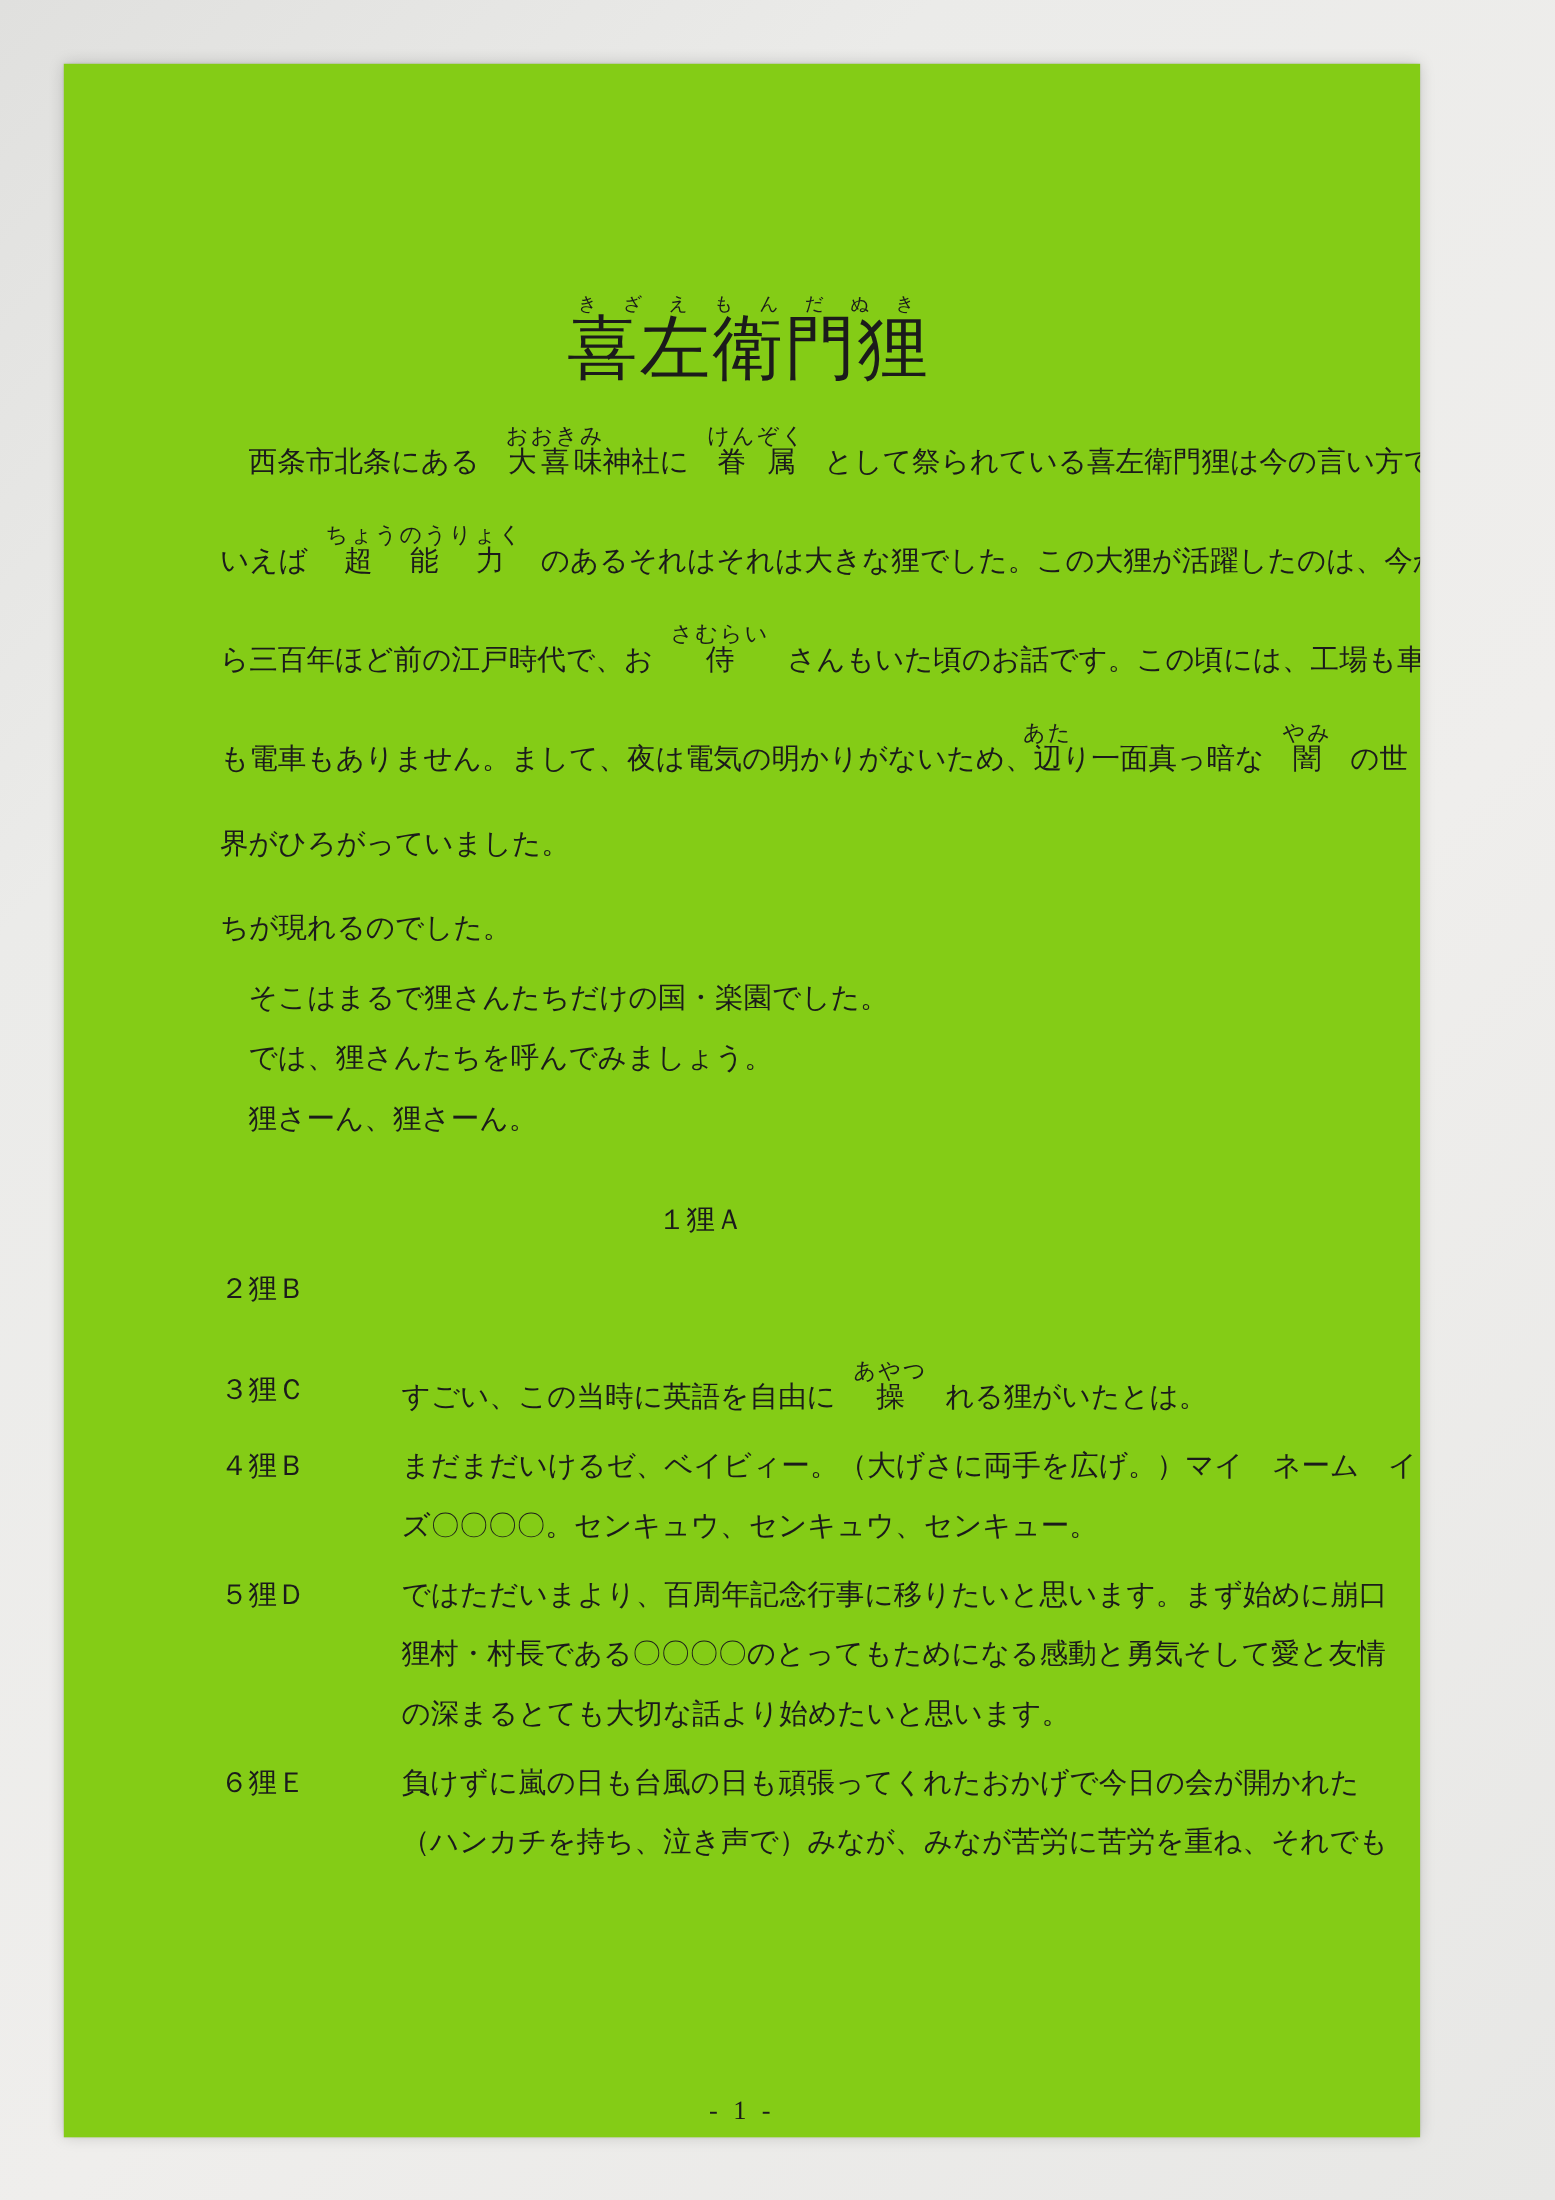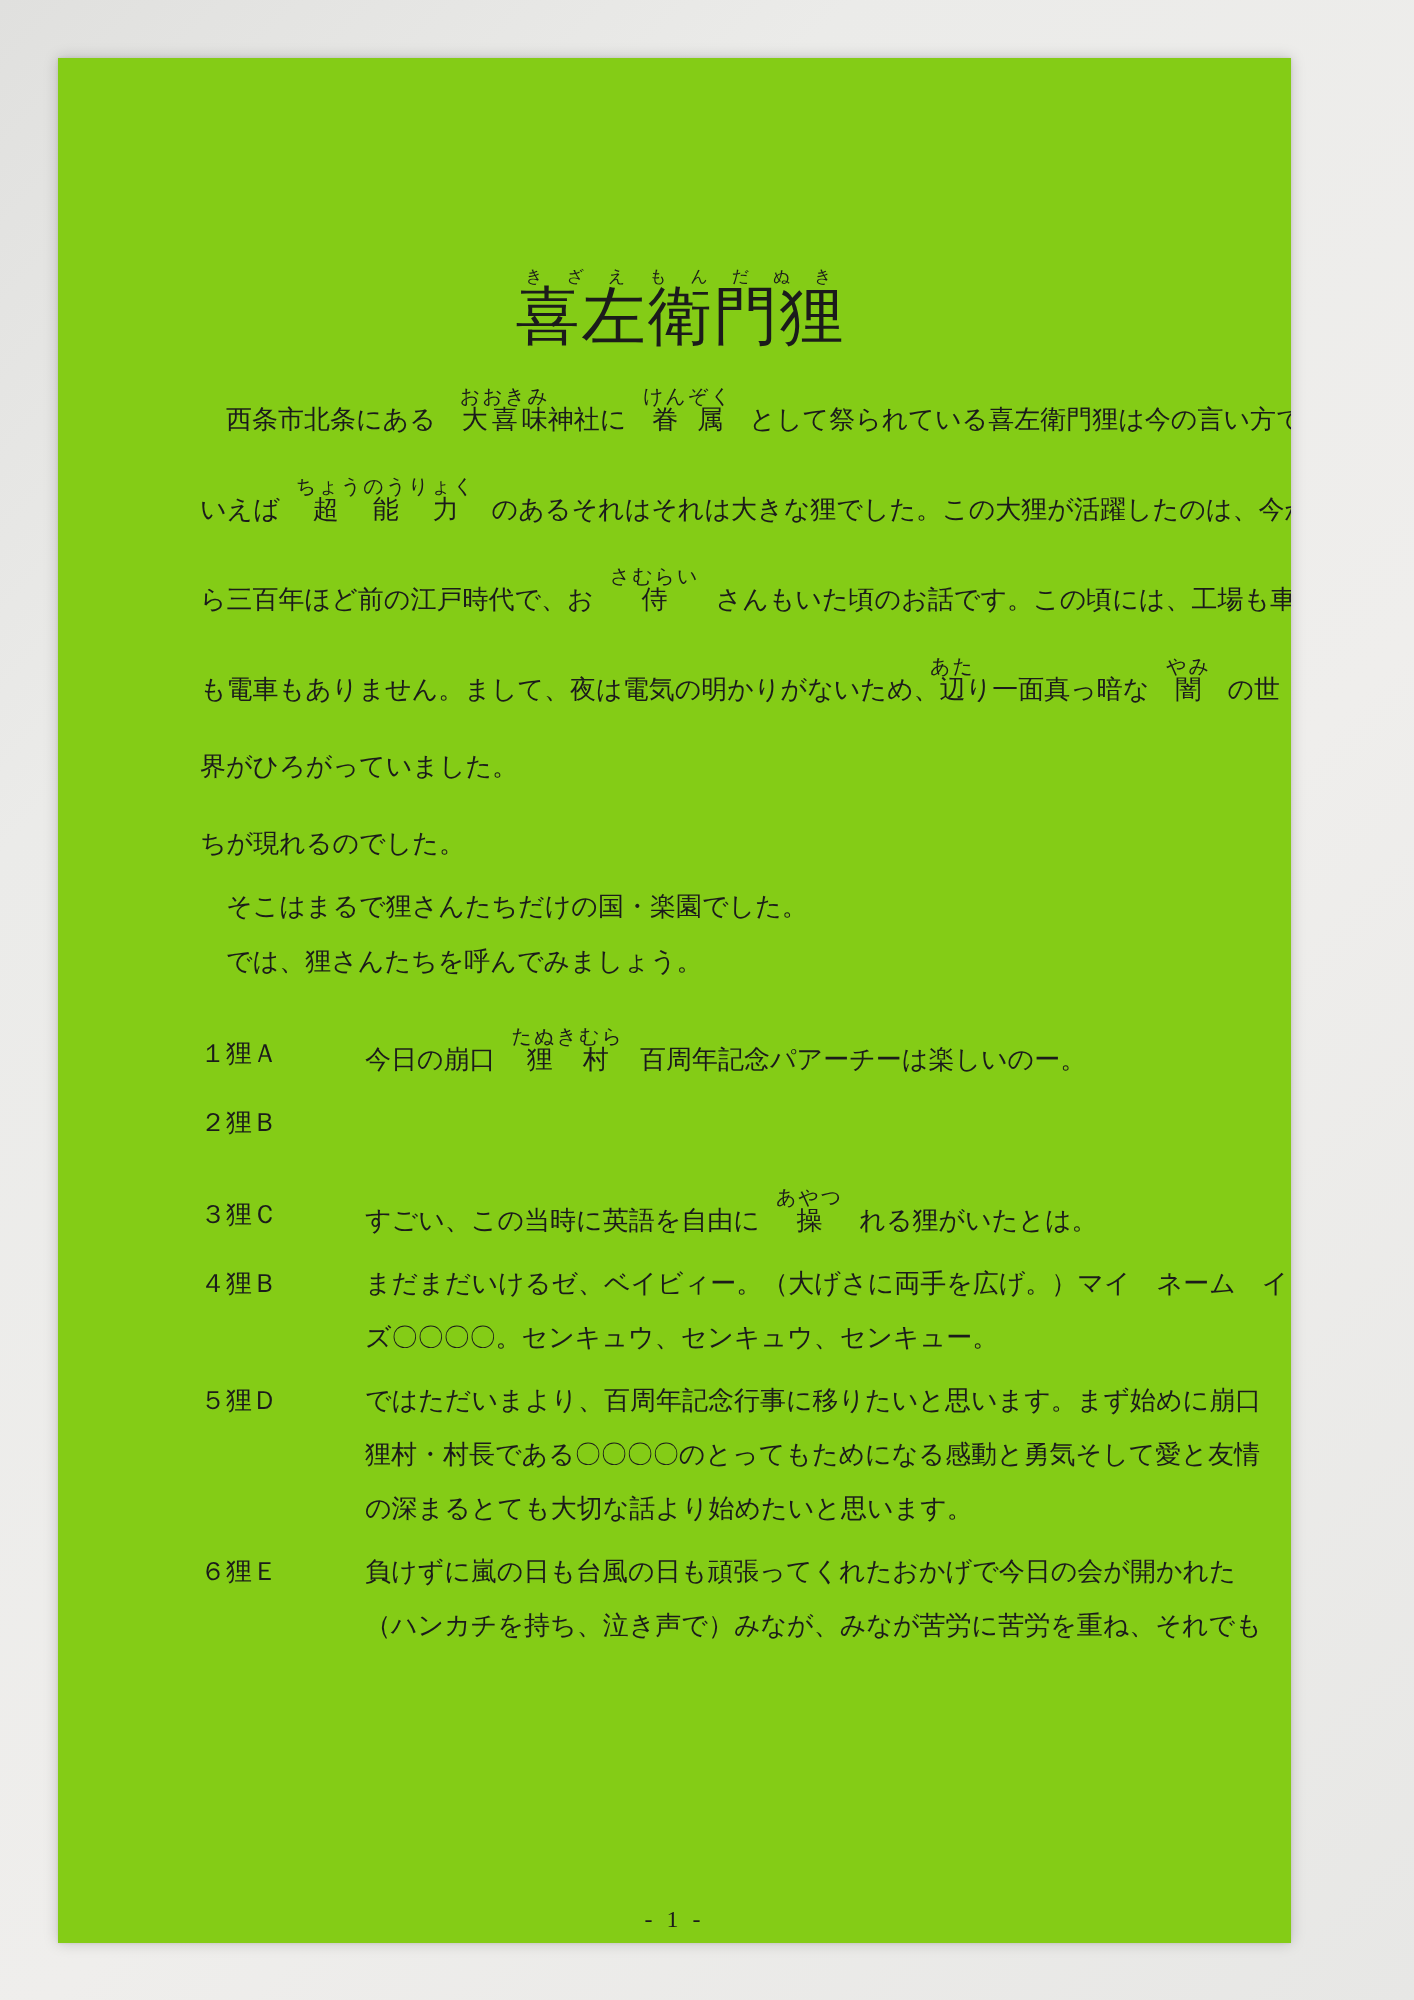--- a/index.html
+++ b/index.html
@@ -58,27 +58,27 @@
       </div>
       <div class="para p1">
         <div class="line">ちが現れるのでした。</div>
       </div>
       <div class="para p2">
         <div class="line">　そこはまるで狸さんたちだけの国・楽園でした。</div>
       </div>
       <div class="para p3">
         <div class="line">　では、狸さんたちを呼んでみましょう。</div>
       </div>
+      <div class="para p4">
+        <div class="line">　狸さーん、狸さーん。</div>
+      </div>
     </div>
   <div id="dialogue" class="dialogue">
       <div class="d-item lead-rb">
         <div class="d-label">１狸Ａ</div>
-        <div class="d-body">
-          <div class="d-line rb">今日の崩口　<ruby>狸村<rt>たぬきむら</rt></ruby>　百周年記念パアーチーは楽しいのー。</div>
-        </div>
       </div>
       <div class="d-item">
         <div class="d-label">２狸Ｂ</div>
       </div>
       <div class="d-item lead-rb">
         <div class="d-label">３狸Ｃ</div>
         <div class="d-body">
           <div class="d-line rb">すごい、この当時に英語を自由に　<ruby>操<rt>あやつ</rt></ruby>　れる狸がいたとは。</div>
         </div>
       </div>

